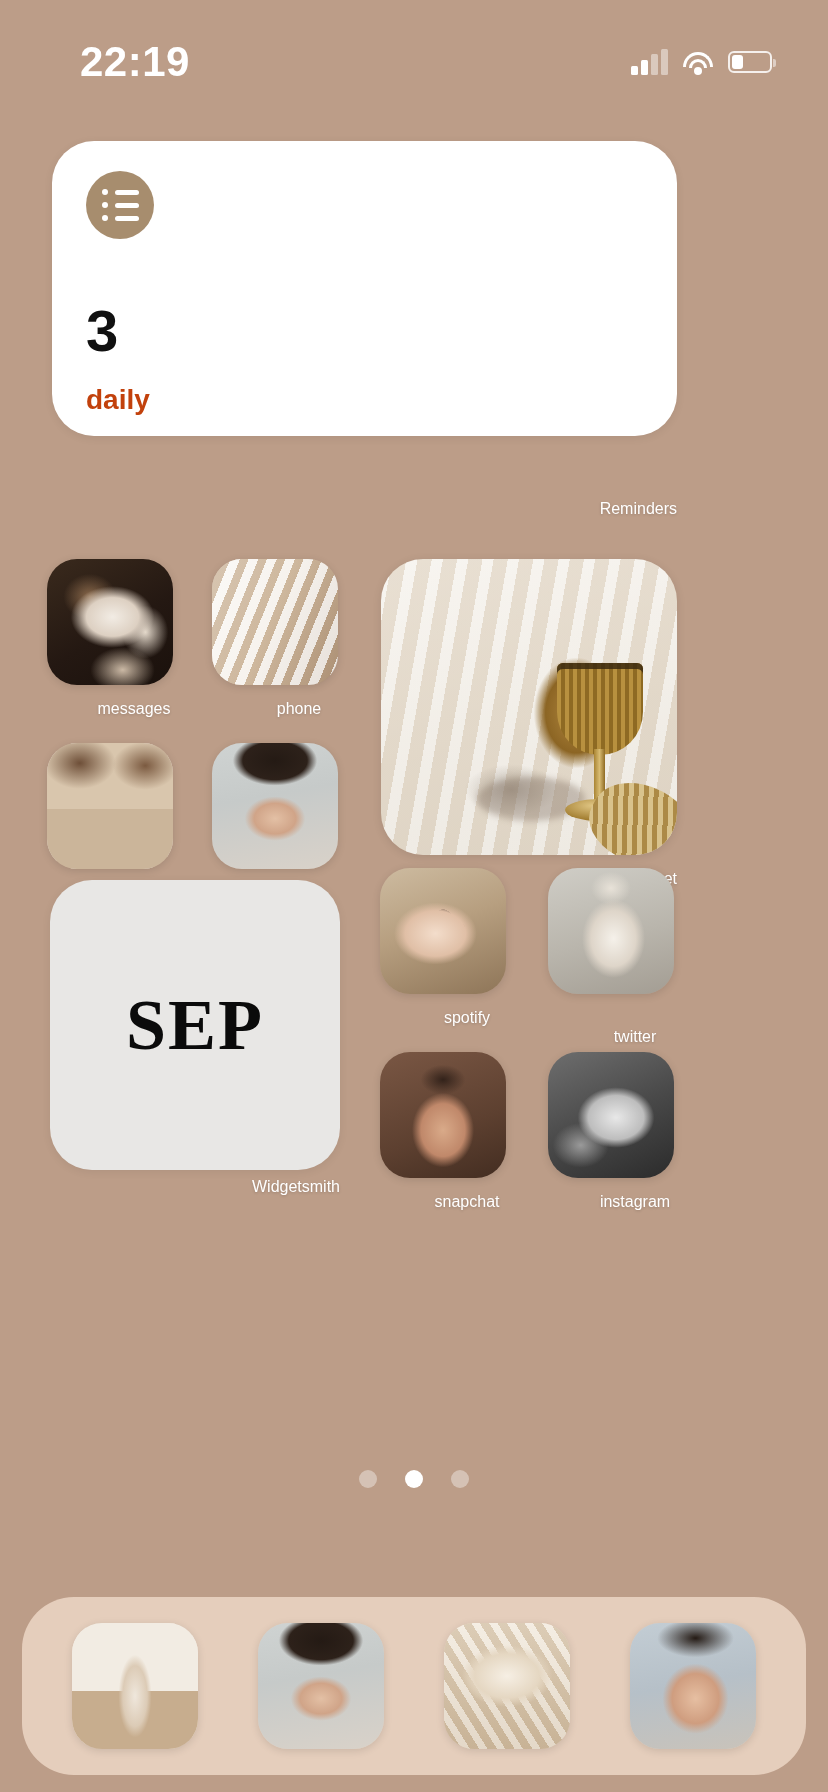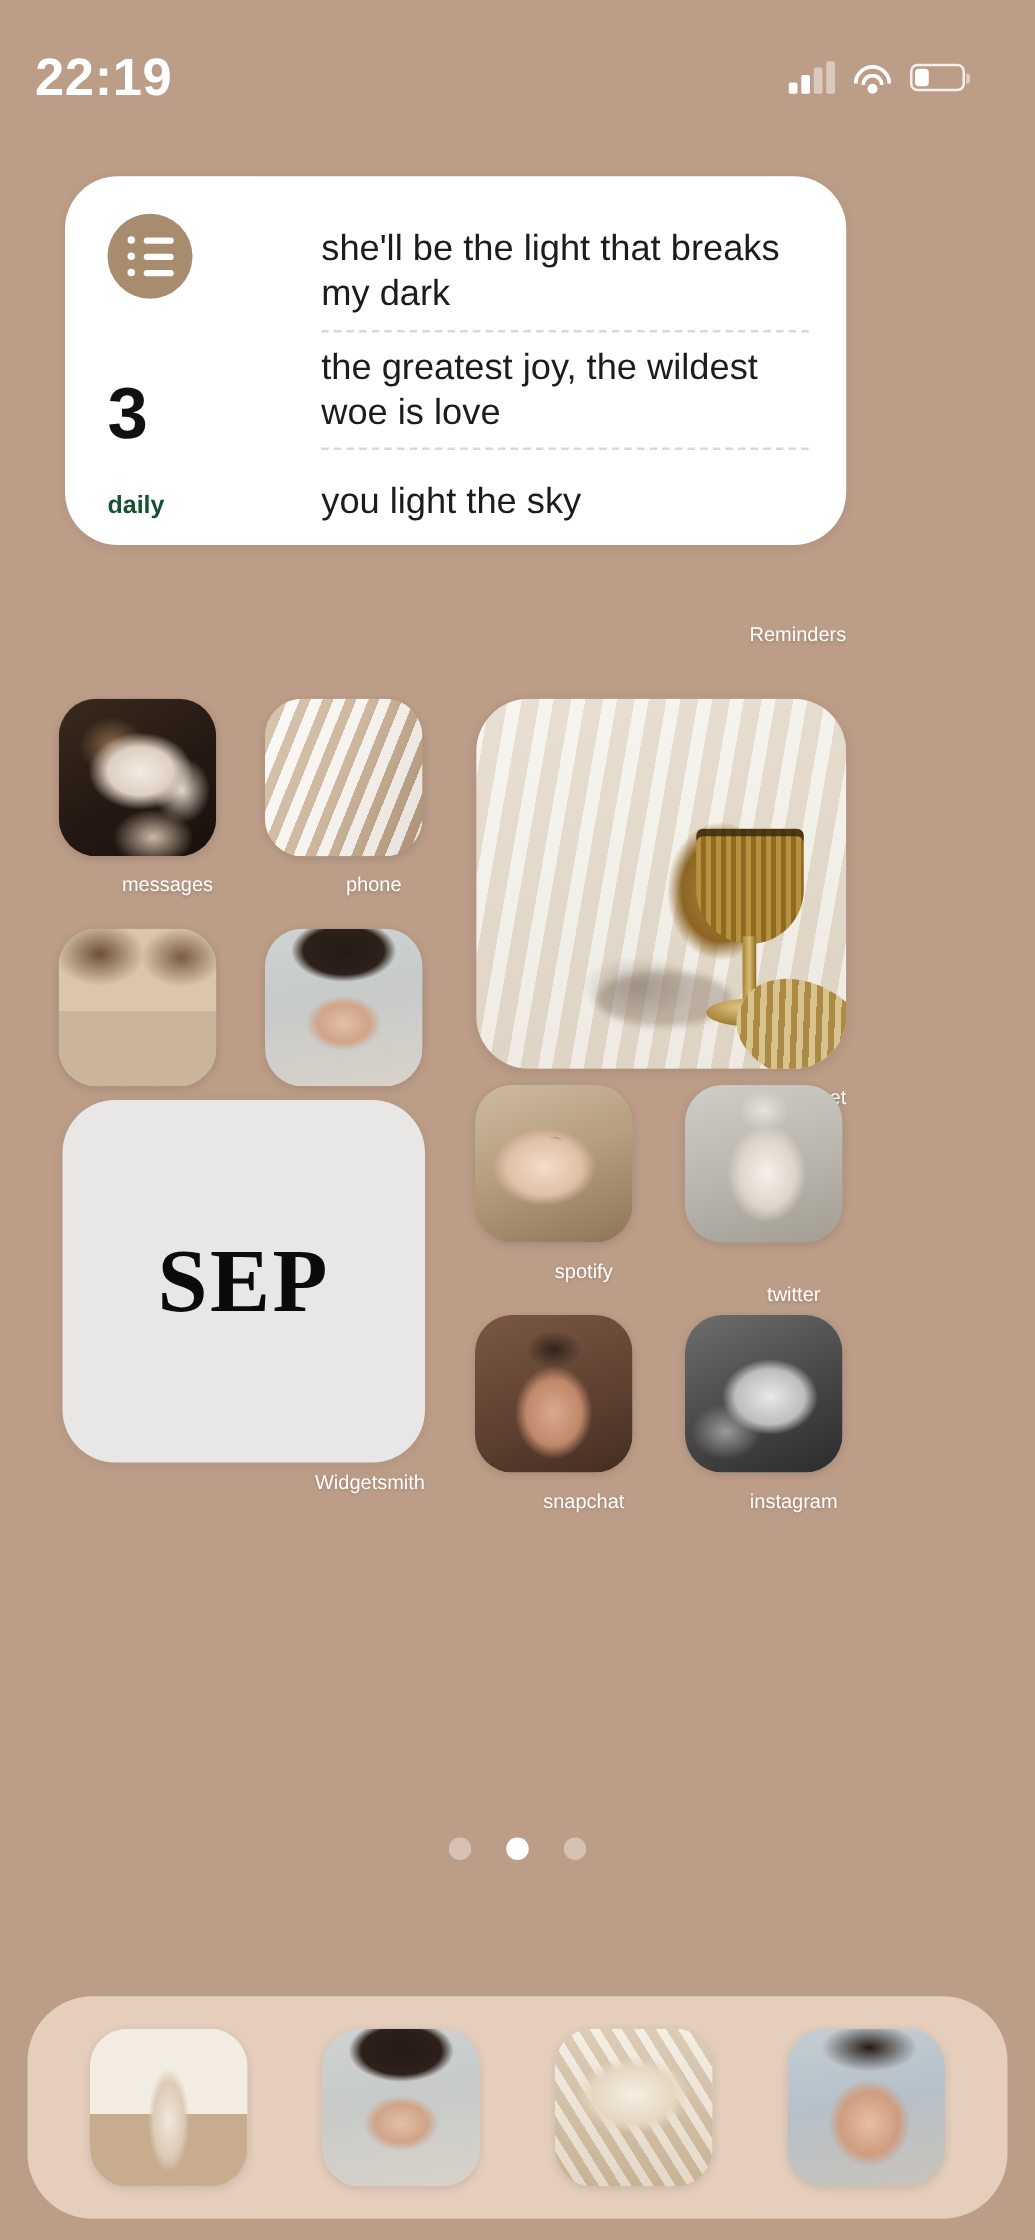--- a/index.html
+++ b/index.html
@@ -12,21 +12,21 @@
   body {
     background:#bc9d88;
     position:relative;
     -webkit-font-smoothing:antialiased;
   }
 
   
   #status-bar {
     position:absolute; top:0; left:0; width:828px; height:110px;
     display:flex; align-items:center; justify-content:space-between;
-    padding:0 56px 0 28px;
+    padding:0 56px 0 80px;
   }
   #status-time {
     color:#ffffff; font-size:42px; font-weight:600; letter-spacing:0.5px;
     margin-top:14px;
   }
   #status-right {
     display:flex; align-items:center; gap:14px; margin-top:14px;
   }
   .bars { display:flex; align-items:flex-end; gap:3px; height:26px; }
   .bars i { display:block; width:7px; background:#ffffff; border-radius:1.5px; }
@@ -77,21 +77,21 @@
   }
   #reminders-icon .ln { display:flex; align-items:center; gap:7px; }
   #reminders-icon .dot { width:6px; height:6px; background:#fff; border-radius:50%; }
   #reminders-icon .bar { width:24px; height:5px; background:#fff; border-radius:2.5px; }
   #reminders-count {
     position:absolute; left:34px; bottom:76px;
     font-size:58px; font-weight:700; color:#111; line-height:1;
   }
   #reminders-sub {
     position:absolute; left:34px; bottom:22px;
-    font-size:20px; font-weight:700; color:#14532d; line-height:1;
+    font-size:28px; font-weight:700; color:#c2410c; line-height:1;
   }
   #reminders-list { flex:1; padding-right:30px; }
   .reminder-row {
     min-height:84px; display:flex; align-items:center;
     font-size:29px; color:#1c1c1c; line-height:1.25;
     padding:10px 0;
   }
   .reminder-row + .reminder-row {
     border-top:2px dashed #d9d9d9;
   }
@@ -322,25 +322,20 @@
           <span class="bar"></span>
         </span>
       <span class="ln">
           <span class="dot"></span>
           <span class="bar"></span>
         </span>
     </div>
     <div id="reminders-count">3</div>
     <div id="reminders-sub">daily</div>
   </div>
-  <div id="reminders-list">
-    <div class="reminder-row">she'll be the light that breaks my dark</div>
-    <div class="reminder-row">the greatest joy, the wildest woe is love</div>
-    <div class="reminder-row">you light the sky</div>
-  </div>
 </div>
 <div id="reminders-label" class="widget-label">Reminders</div>
 
 <div class="app" style="left:47px;  top:559px;">
   <div class="icon">
       <div class="art art-david-dark"></div>
     </div>
   <div class="app-label">messages</div>
 </div>
 <div class="app" style="left:212px; top:559px;">

